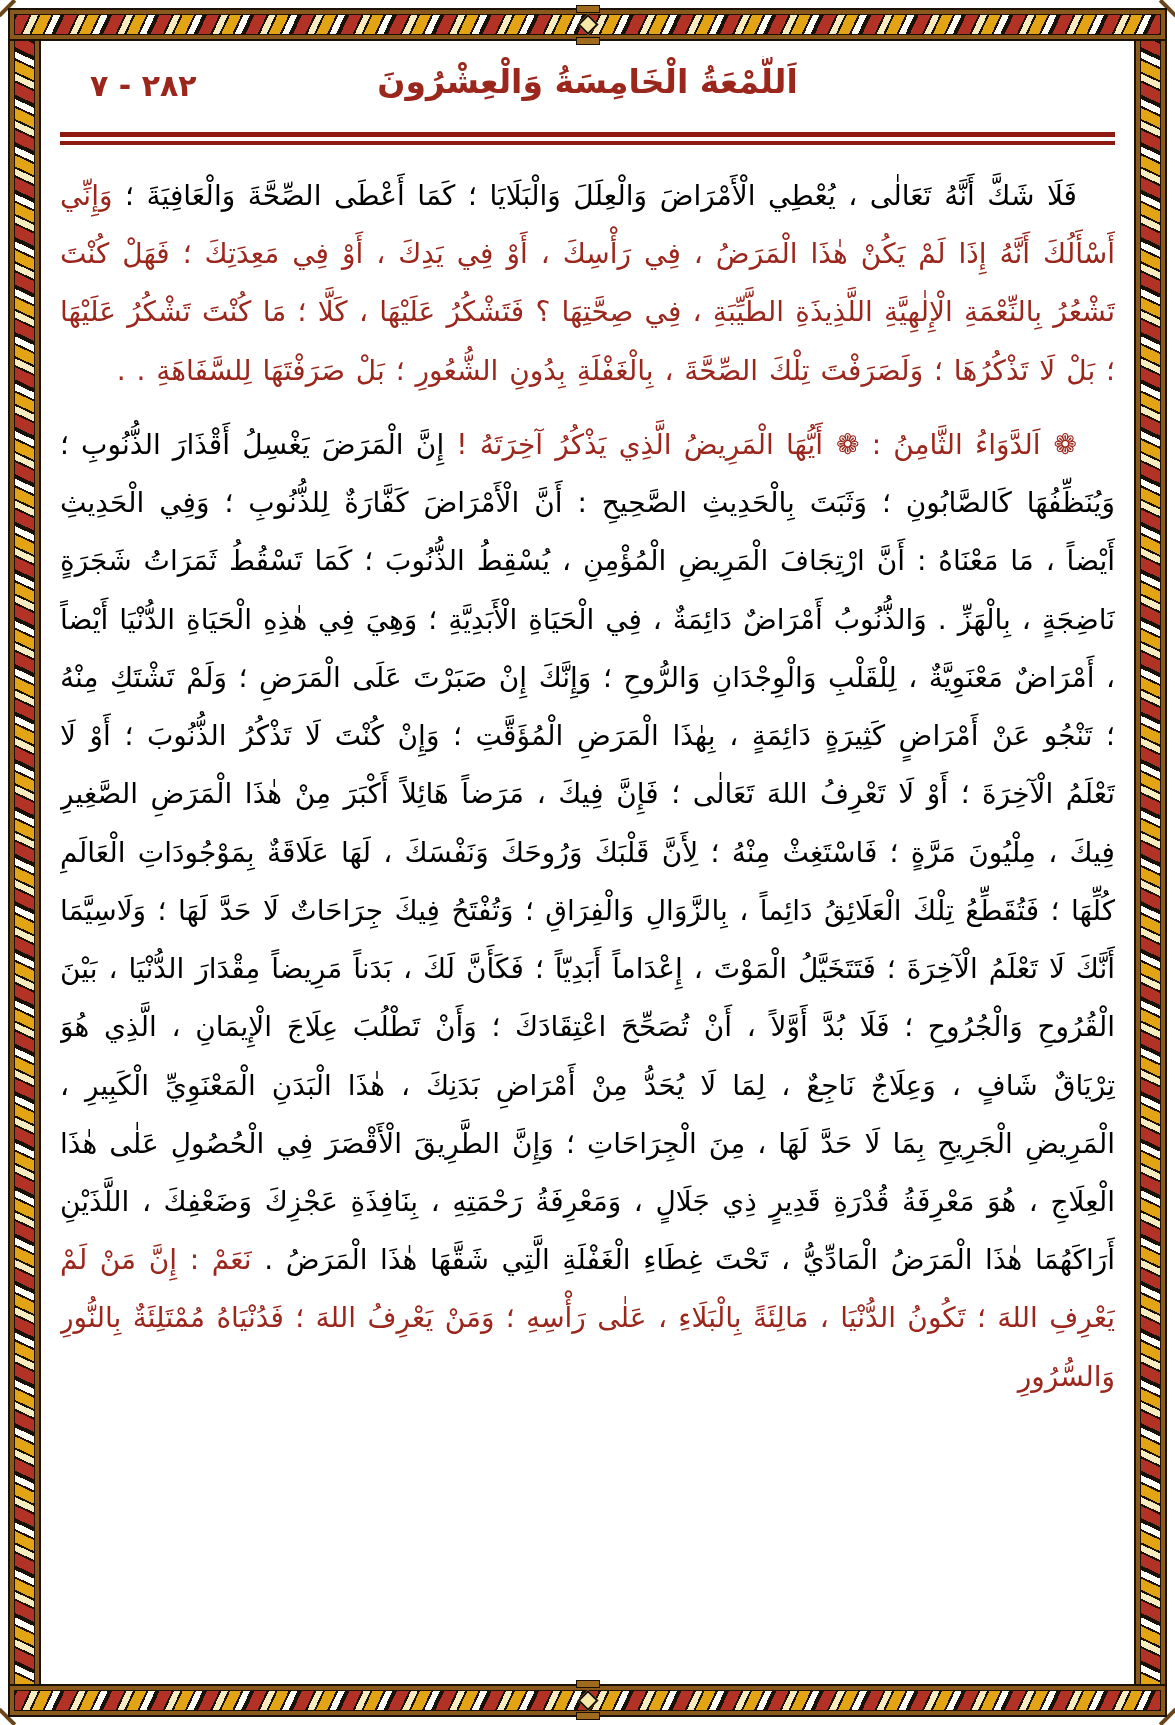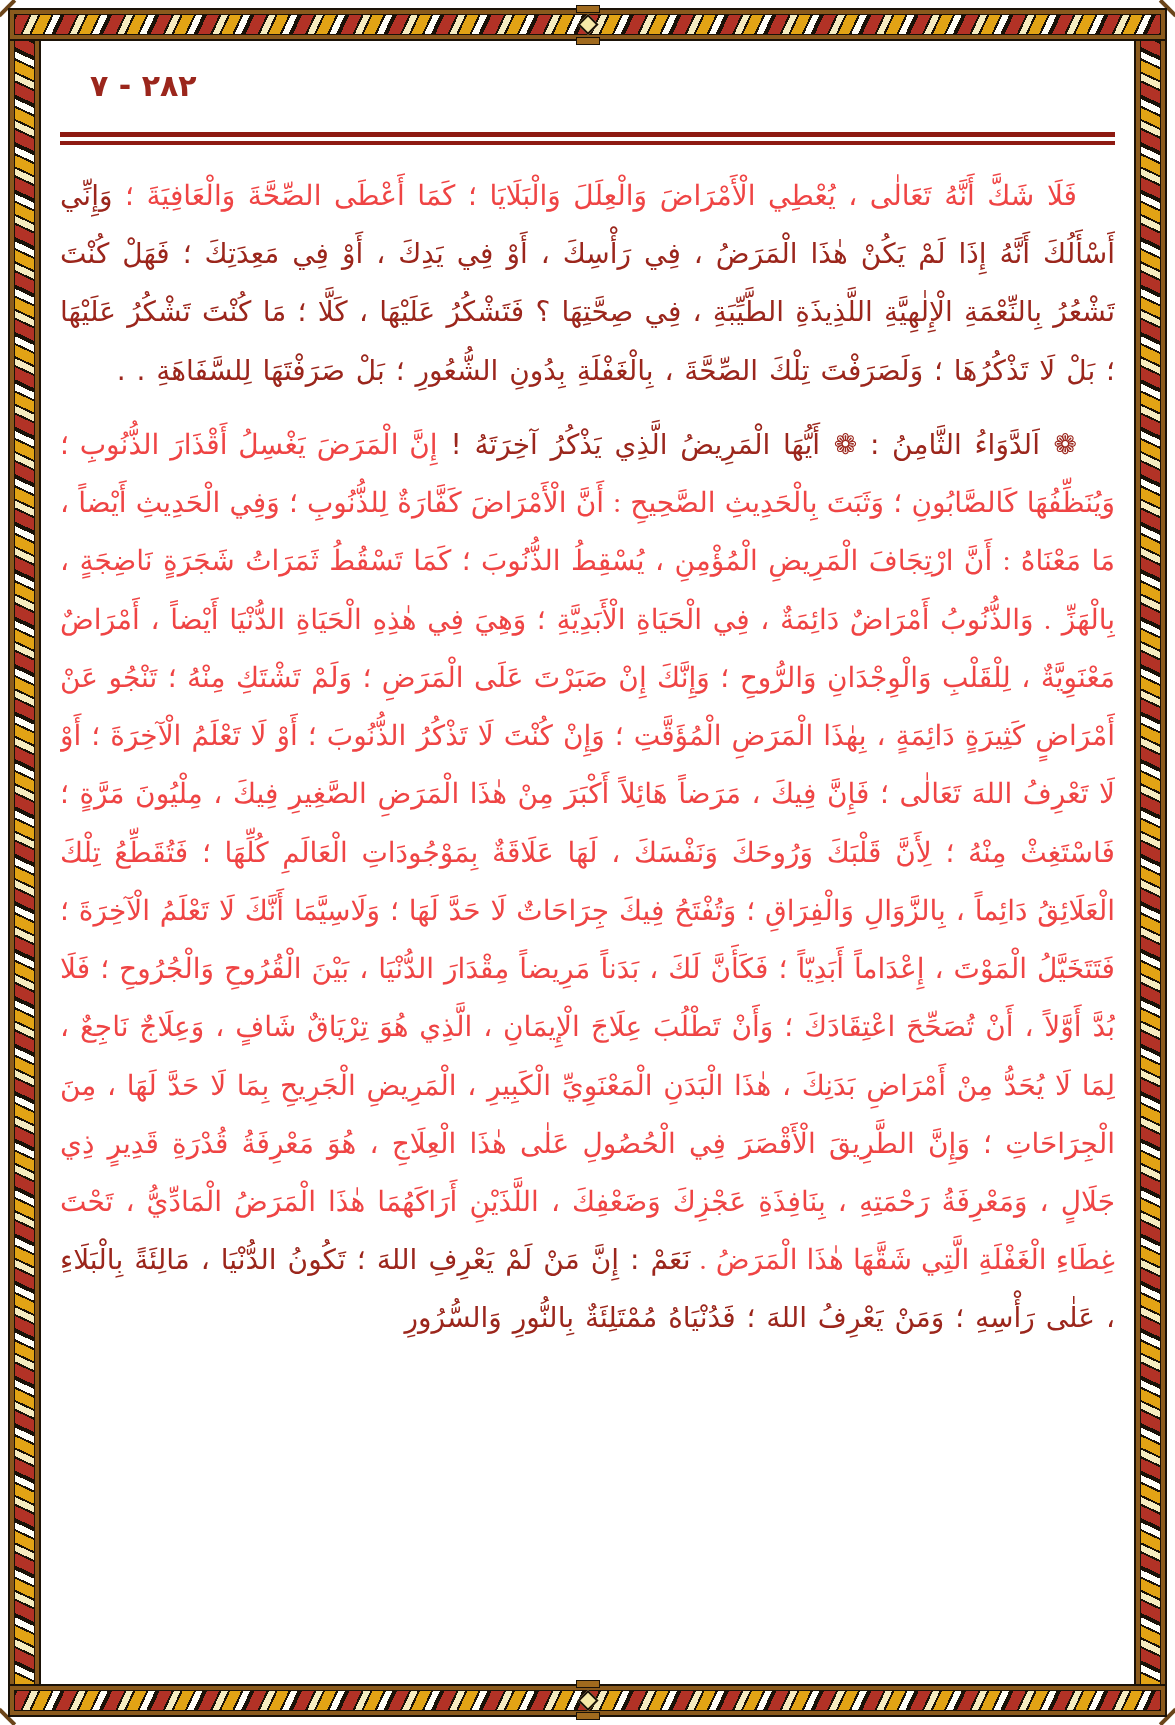--- a/index.html
+++ b/index.html
@@ -61,21 +61,21 @@
     margin-top:10px;
   }
   main{margin-top:22px;}
   .para{
     margin:0;text-align:justify;direction:rtl;
     font-size:28px;line-height:2.08;color:#000;
     text-indent:38px;
     word-spacing:2px;
   }
   .para + .para{margin-top:16px;}
-  .seg.black{color:#ef4444;font-weight:normal;font-family:Liberation Serif, serif;}
+  .seg.black{color:#000000;font-weight:normal;}
   .seg.red{color:#9b261c;font-weight:normal;}
   .seg.ornament{color:#9b261c;font-weight:bold;}
 </style>
 </head>
 <body>
 
 <div class="page">
 
   <div>
     <div class="spur spur-tl"></div>
@@ -100,20 +100,21 @@
     <div class="clasp clasp-t2"></div>
     <div class="diamond diamond-t"></div>
     <div class="clasp clasp-b1"></div>
     <div class="clasp clasp-b2"></div>
     <div class="diamond diamond-b"></div>
   </div>
 
   <div class="content">
     <div class="hdr">
       <div class="page-number" style="color: rgb(155, 38, 28);">٢٨٢ - ٧</div>
+      <h1 class="title" style="color: rgb(155, 38, 28);">اَللَّمْعَةُ الْخَامِسَةُ وَالْعِشْرُونَ</h1>
     </div>
     <div class="double-rule" style="border-top-color: rgb(142, 26, 18); border-bottom-color: rgb(142, 26, 18);"></div>
     <main>
         <p class="para"><span class="seg black">فَلَا شَكَّ أَنَّهُ تَعَالٰى ، يُعْطِي الْأَمْرَاضَ وَالْعِلَلَ وَالْبَلَايَا ؛ كَمَا أَعْطَى الصِّحَّةَ وَالْعَافِيَةَ ؛ </span><span class="seg red" style="color: rgb(155, 38, 28);">وَإِنِّي أَسْأَلُكَ أَنَّهُ إِذَا لَمْ يَكُنْ هٰذَا الْمَرَضُ ، فِي رَأْسِكَ ، أَوْ فِي يَدِكَ ، أَوْ فِي مَعِدَتِكَ ؛ فَهَلْ كُنْتَ تَشْعُرُ بِالنِّعْمَةِ الْإِلٰهِيَّةِ اللَّذِيذَةِ الطَّيِّبَةِ ، فِي صِحَّتِهَا ؟ فَتَشْكُرُ عَلَيْهَا ، كَلَّا ؛ مَا كُنْتَ تَشْكُرُ عَلَيْهَا ؛ بَلْ لَا تَذْكُرُهَا ؛ وَلَصَرَفْتَ تِلْكَ الصِّحَّةَ ، بِالْغَفْلَةِ بِدُونِ الشُّعُورِ ؛ بَلْ صَرَفْتَهَا لِلسَّفَاهَةِ . .</span></p>
         <p class="para"><span class="seg ornament" style="color: rgb(155, 38, 28);">❁ </span><span class="seg red" style="color: rgb(155, 38, 28);">اَلدَّوَاءُ الثَّامِنُ : </span><span class="seg ornament" style="color: rgb(155, 38, 28);">❁ </span><span class="seg red" style="color: rgb(155, 38, 28);">أَيُّهَا الْمَرِيضُ الَّذِي يَذْكُرُ آخِرَتَهُ ! </span><span class="seg black">إِنَّ الْمَرَضَ يَغْسِلُ أَقْذَارَ الذُّنُوبِ ؛ وَيُنَظِّفُهَا كَالصَّابُونِ ؛ وَثَبَتَ بِالْحَدِيثِ الصَّحِيحِ : أَنَّ الْأَمْرَاضَ كَفَّارَةٌ لِلذُّنُوبِ ؛ وَفِي الْحَدِيثِ أَيْضاً ، مَا مَعْنَاهُ : أَنَّ ارْتِجَافَ الْمَرِيضِ الْمُؤْمِنِ ، يُسْقِطُ الذُّنُوبَ ؛ كَمَا تَسْقُطُ ثَمَرَاتُ شَجَرَةٍ نَاضِجَةٍ ، بِالْهَزِّ . وَالذُّنُوبُ أَمْرَاضٌ دَائِمَةٌ ، فِي الْحَيَاةِ الْأَبَدِيَّةِ ؛ وَهِيَ فِي هٰذِهِ الْحَيَاةِ الدُّنْيَا أَيْضاً ، أَمْرَاضٌ مَعْنَوِيَّةٌ ، لِلْقَلْبِ وَالْوِجْدَانِ وَالرُّوحِ ؛ وَإِنَّكَ إِنْ صَبَرْتَ عَلَى الْمَرَضِ ؛ وَلَمْ تَشْتَكِ مِنْهُ ؛ تَنْجُو عَنْ أَمْرَاضٍ كَثِيرَةٍ دَائِمَةٍ ، بِهٰذَا الْمَرَضِ الْمُؤَقَّتِ ؛ وَإِنْ كُنْتَ لَا تَذْكُرُ الذُّنُوبَ ؛ أَوْ لَا تَعْلَمُ الْآخِرَةَ ؛ أَوْ لَا تَعْرِفُ اللهَ تَعَالٰى ؛ فَإِنَّ فِيكَ ، مَرَضاً هَائِلاً أَكْبَرَ مِنْ هٰذَا الْمَرَضِ الصَّغِيرِ فِيكَ ، مِلْيُونَ مَرَّةٍ ؛ فَاسْتَغِثْ مِنْهُ ؛ لِأَنَّ قَلْبَكَ وَرُوحَكَ وَنَفْسَكَ ، لَهَا عَلَاقَةٌ بِمَوْجُودَاتِ الْعَالَمِ كُلِّهَا ؛ فَتُقَطِّعُ تِلْكَ الْعَلَائِقُ دَائِماً ، بِالزَّوَالِ وَالْفِرَاقِ ؛ وَتُفْتَحُ فِيكَ جِرَاحَاتٌ لَا حَدَّ لَهَا ؛ وَلَاسِيَّمَا أَنَّكَ لَا تَعْلَمُ الْآخِرَةَ ؛ فَتَتَخَيَّلُ الْمَوْتَ ، إِعْدَاماً أَبَدِيّاً ؛ فَكَأَنَّ لَكَ ، بَدَناً مَرِيضاً مِقْدَارَ الدُّنْيَا ، بَيْنَ الْقُرُوحِ وَالْجُرُوحِ ؛ فَلَا بُدَّ أَوَّلاً ، أَنْ تُصَحِّحَ اعْتِقَادَكَ ؛ وَأَنْ تَطْلُبَ عِلَاجَ الْإِيمَانِ ، الَّذِي هُوَ تِرْيَاقٌ شَافٍ ، وَعِلَاجٌ نَاجِعٌ ، لِمَا لَا يُحَدُّ مِنْ أَمْرَاضِ بَدَنِكَ ، هٰذَا الْبَدَنِ الْمَعْنَوِيِّ الْكَبِيرِ ، الْمَرِيضِ الْجَرِيحِ بِمَا لَا حَدَّ لَهَا ، مِنَ الْجِرَاحَاتِ ؛ وَإِنَّ الطَّرِيقَ الْأَقْصَرَ فِي الْحُصُولِ عَلٰى هٰذَا الْعِلَاجِ ، هُوَ مَعْرِفَةُ قُدْرَةِ قَدِيرٍ ذِي جَلَالٍ ، وَمَعْرِفَةُ رَحْمَتِهِ ، بِنَافِذَةِ عَجْزِكَ وَضَعْفِكَ ، اللَّذَيْنِ أَرَاكَهُمَا هٰذَا الْمَرَضُ الْمَادِّيُّ ، تَحْتَ غِطَاءِ الْغَفْلَةِ الَّتِي شَقَّهَا هٰذَا الْمَرَضُ . </span><span class="seg red" style="color: rgb(155, 38, 28);">نَعَمْ : إِنَّ مَنْ لَمْ يَعْرِفِ اللهَ ؛ تَكُونُ الدُّنْيَا ، مَالِئَةً بِالْبَلَاءِ ، عَلٰى رَأْسِهِ ؛ وَمَنْ يَعْرِفُ اللهَ ؛ فَدُنْيَاهُ مُمْتَلِئَةٌ بِالنُّورِ وَالسُّرُورِ</span></p>
       </main>
   </div>
 
 </div>
 

